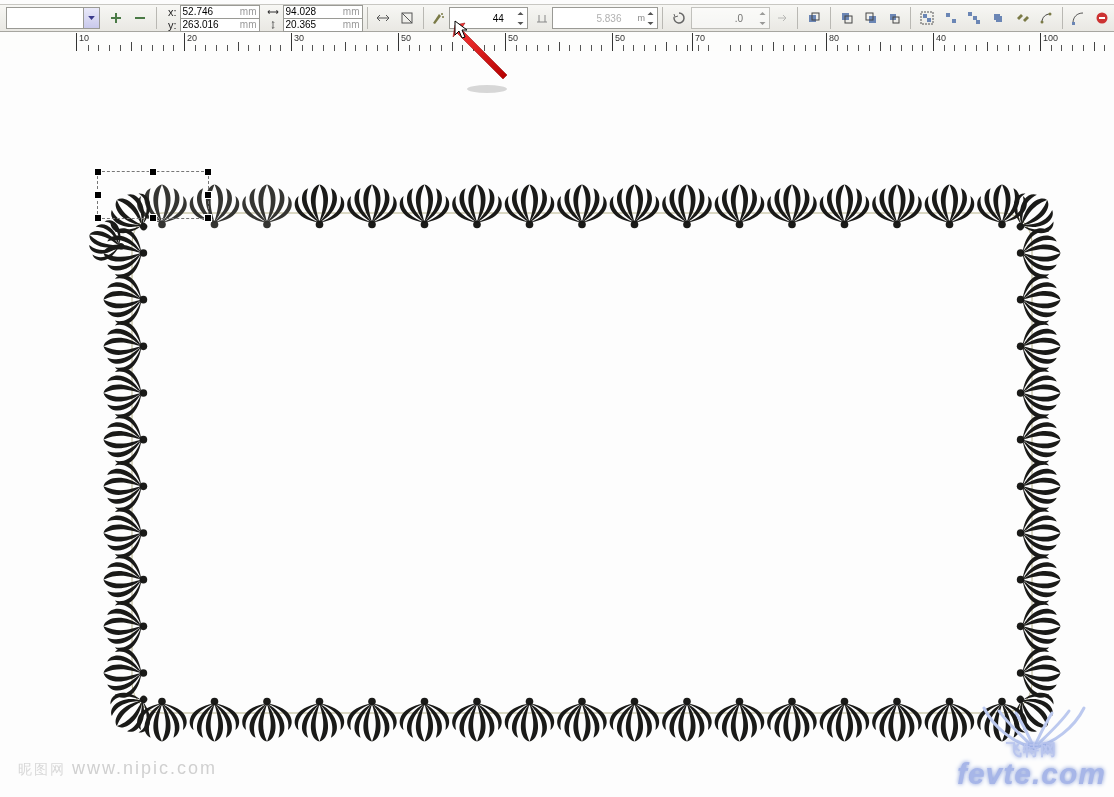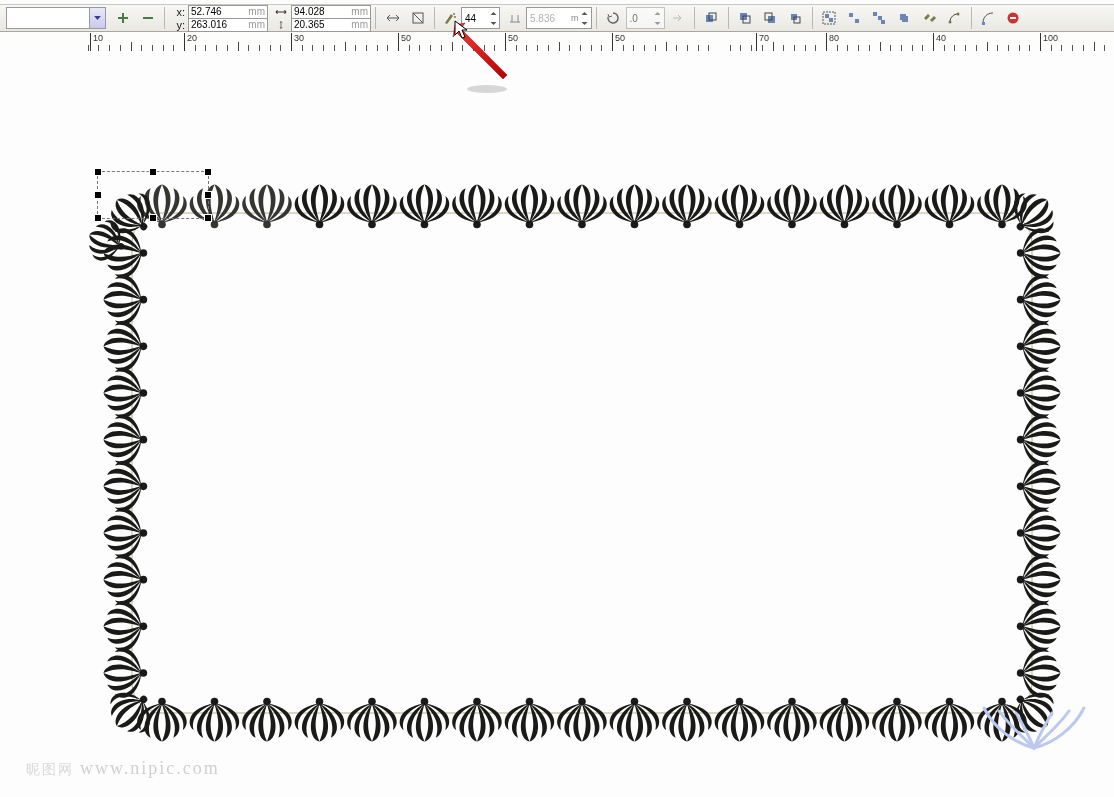--- a/index.html
+++ b/index.html
@@ -18,21 +18,21 @@
        justify-content:center;margin:0 1px;border-radius:2px;}
   .btn svg{width:14px;height:14px;}
   .xy{display:flex;flex-direction:column;margin-left:2px;}
   .xyrow{display:flex;align-items:center;height:13px;}
   .xylbl{width:14px;text-align:right;color:#222;font-size:11px;}
   .xyval{width:76px;height:12px;border:1px solid #9a9a95;background:#fff;margin-left:3px;
          font-size:10px;padding-left:2px;line-height:12px;display:flex;justify-content:space-between;}
   .xyval .u{color:#999;margin-right:2px;}
   .wh .icon{width:14px;height:12px;display:flex;align-items:center;justify-content:center;}
   .wh .icon svg{width:12px;height:8px;fill:none;stroke:#333;stroke-width:1.2;}
-  .spinfield{display:flex;align-items:center;height:20px;border:1px solid #9a9a95;background:#fff;}
+  .spinfield{display:flex;align-items:center;height:20px;border:1px solid #9a9a95;background:#fff;padding-left:40px;}
   .spinfield .txt{width:22px;font-size:10px;padding-left:3px;}
   .spinfield.wide .txt{width:38px;color:#b0b0b0;}
   .spinfield .ud{width:12px;height:100%;display:flex;flex-direction:column;}
   .ud div{flex:1;display:flex;align-items:center;justify-content:center;}
   .ud svg{width:7px;height:3px;fill:#555;}
   .tiny{font-size:9px;color:#888;margin-left:3px;}
   
   #ruler{position:absolute;left:0;top:33px;width:1114px;height:18px;background:#fdfdfc;
          border-bottom:1px solid #b7b7b2;}
   .major{position:absolute;top:0;height:18px;border-left:1px solid #333;}
@@ -43,21 +43,21 @@
   #canvas{position:absolute;left:0;top:51px;width:1114px;height:746px;background:#fdfdfd;}
   #ornaments{position:absolute;left:72px;top:122px;width:1000px;height:580px;pointer-events:none;}
   .orn{position:absolute;}
   .orn path,.orn circle{fill:#1a1a18;}
   .orn.sel path,.orn.sel circle{fill:#353532;}
   .selbox{position:absolute;border:1px dashed #777;pointer-events:none;}
   .handle{position:absolute;width:6px;height:6px;background:#000;border:1px solid #fff;}
   
   #arrow{position:absolute;left:447px;top:17px;width:80px;height:80px;}
   
-  #wm1{position:absolute;left:18px;bottom:18px;font-family:Liberation Serif, serif;color:#d0d0d0;font-size:18px;letter-spacing:2px;margin-left:8px;}
+  #wm1{position:absolute;left:18px;bottom:18px;font-family:Liberation Sans, sans-serif;color:#d0d0d0;font-size:18px;letter-spacing:2px;}
   #wm1 .cn{font-size:14px;margin-right:6px;opacity:.8;}
   #wm2{position:absolute;right:8px;bottom:6px;font-family:"Trebuchet MS",sans-serif;font-weight:bold;font-size:30px;
        font-style:italic;color:#a7b6e8;text-shadow:0 0 4px #7f96d8;letter-spacing:1px;}
   #wm2 .cn{display:block;font-size:16px;font-style:normal;text-align:center;color:#b9c5ee;margin-bottom:-4px;}
   #wings{position:absolute;right:20px;bottom:44px;}
 </style>
 </head>
 <body>
 
 <div id="toolbar">
@@ -285,21 +285,21 @@
     </div>
   <div class="btn">
       <svg viewBox="0 0 14 14">
         <circle cx="7" cy="7" r="5.5" fill="#c33"></circle>
         <path d="M4 7h6" stroke="#fff" stroke-width="2"></path>
       </svg>
     </div>
 </div>
 
 <div id="ruler">
-    <div class="major" style="left: 90px;">
+    <div class="major" style="left: 76px;">
       <span>10</span>
     </div>
     <div class="minor" style="left: 87.7px;"></div>
     <div class="minor" style="left: 98.4px;"></div>
     <div class="minor" style="left: 109.1px;"></div>
     <div class="minor" style="left: 119.8px;"></div>
     <div class="med" style="left: 130.5px;"></div>
     <div class="minor" style="left: 141.2px;"></div>
     <div class="minor" style="left: 151.9px;"></div>
     <div class="minor" style="left: 162.6px;"></div>
@@ -357,21 +357,21 @@
     </div>
     <div class="minor" style="left: 622.7px;"></div>
     <div class="minor" style="left: 633.4px;"></div>
     <div class="minor" style="left: 644.1px;"></div>
     <div class="minor" style="left: 654.8px;"></div>
     <div class="med" style="left: 665.5px;"></div>
     <div class="minor" style="left: 676.2px;"></div>
     <div class="minor" style="left: 686.9px;"></div>
     <div class="minor" style="left: 697.6px;"></div>
     <div class="minor" style="left: 708.3px;"></div>
-    <div class="major" style="left: 756px; text-align: center;">
+    <div class="major" style="left: 692px; text-align: center;">
       <span>70</span>
     </div>
     <div class="minor" style="left: 729.7px;"></div>
     <div class="minor" style="left: 740.4px;"></div>
     <div class="minor" style="left: 751.1px;"></div>
     <div class="minor" style="left: 761.8px;"></div>
     <div class="med" style="left: 772.5px;"></div>
     <div class="minor" style="left: 783.2px;"></div>
     <div class="minor" style="left: 793.9px;"></div>
     <div class="minor" style="left: 804.6px;"></div>
@@ -1083,20 +1083,24 @@
   <svg id="wings" width="120" height="50">
     <g fill="none" stroke="#bcc9ef" stroke-width="3" stroke-linecap="round">
       <path d="M60 45 C40 40 20 25 10 5"></path>
       <path d="M60 45 C50 35 35 22 25 8"></path>
       <path d="M60 45 C55 33 48 20 42 10"></path>
       <path d="M60 45 C80 40 100 25 110 5"></path>
       <path d="M60 45 C70 35 85 22 95 8"></path>
       <path d="M60 45 C65 33 72 20 78 10"></path>
     </g>
   </svg>
+  <div id="wm2">
+    <span class="cn">飞特网</span>
+    <span>fevte.com</span>
+  </div>
 </div>
 
 <svg id="arrow" viewBox="0 0 80 80">
   <defs>
     <linearGradient id="rg" x1="0" y1="0" x2="1" y2="1">
       <stop offset="0" stop-color="#ff3b3b"></stop>
         <stop offset="1" stop-color="#b40000"></stop>
     </linearGradient>
   </defs>
   <path d="M8 8 L18 6 L14 12 L60 58 L56 62 L10 16 L6 20 Z" fill="url(#rg)" stroke="#8a0000" stroke-width="0.5"></path>

